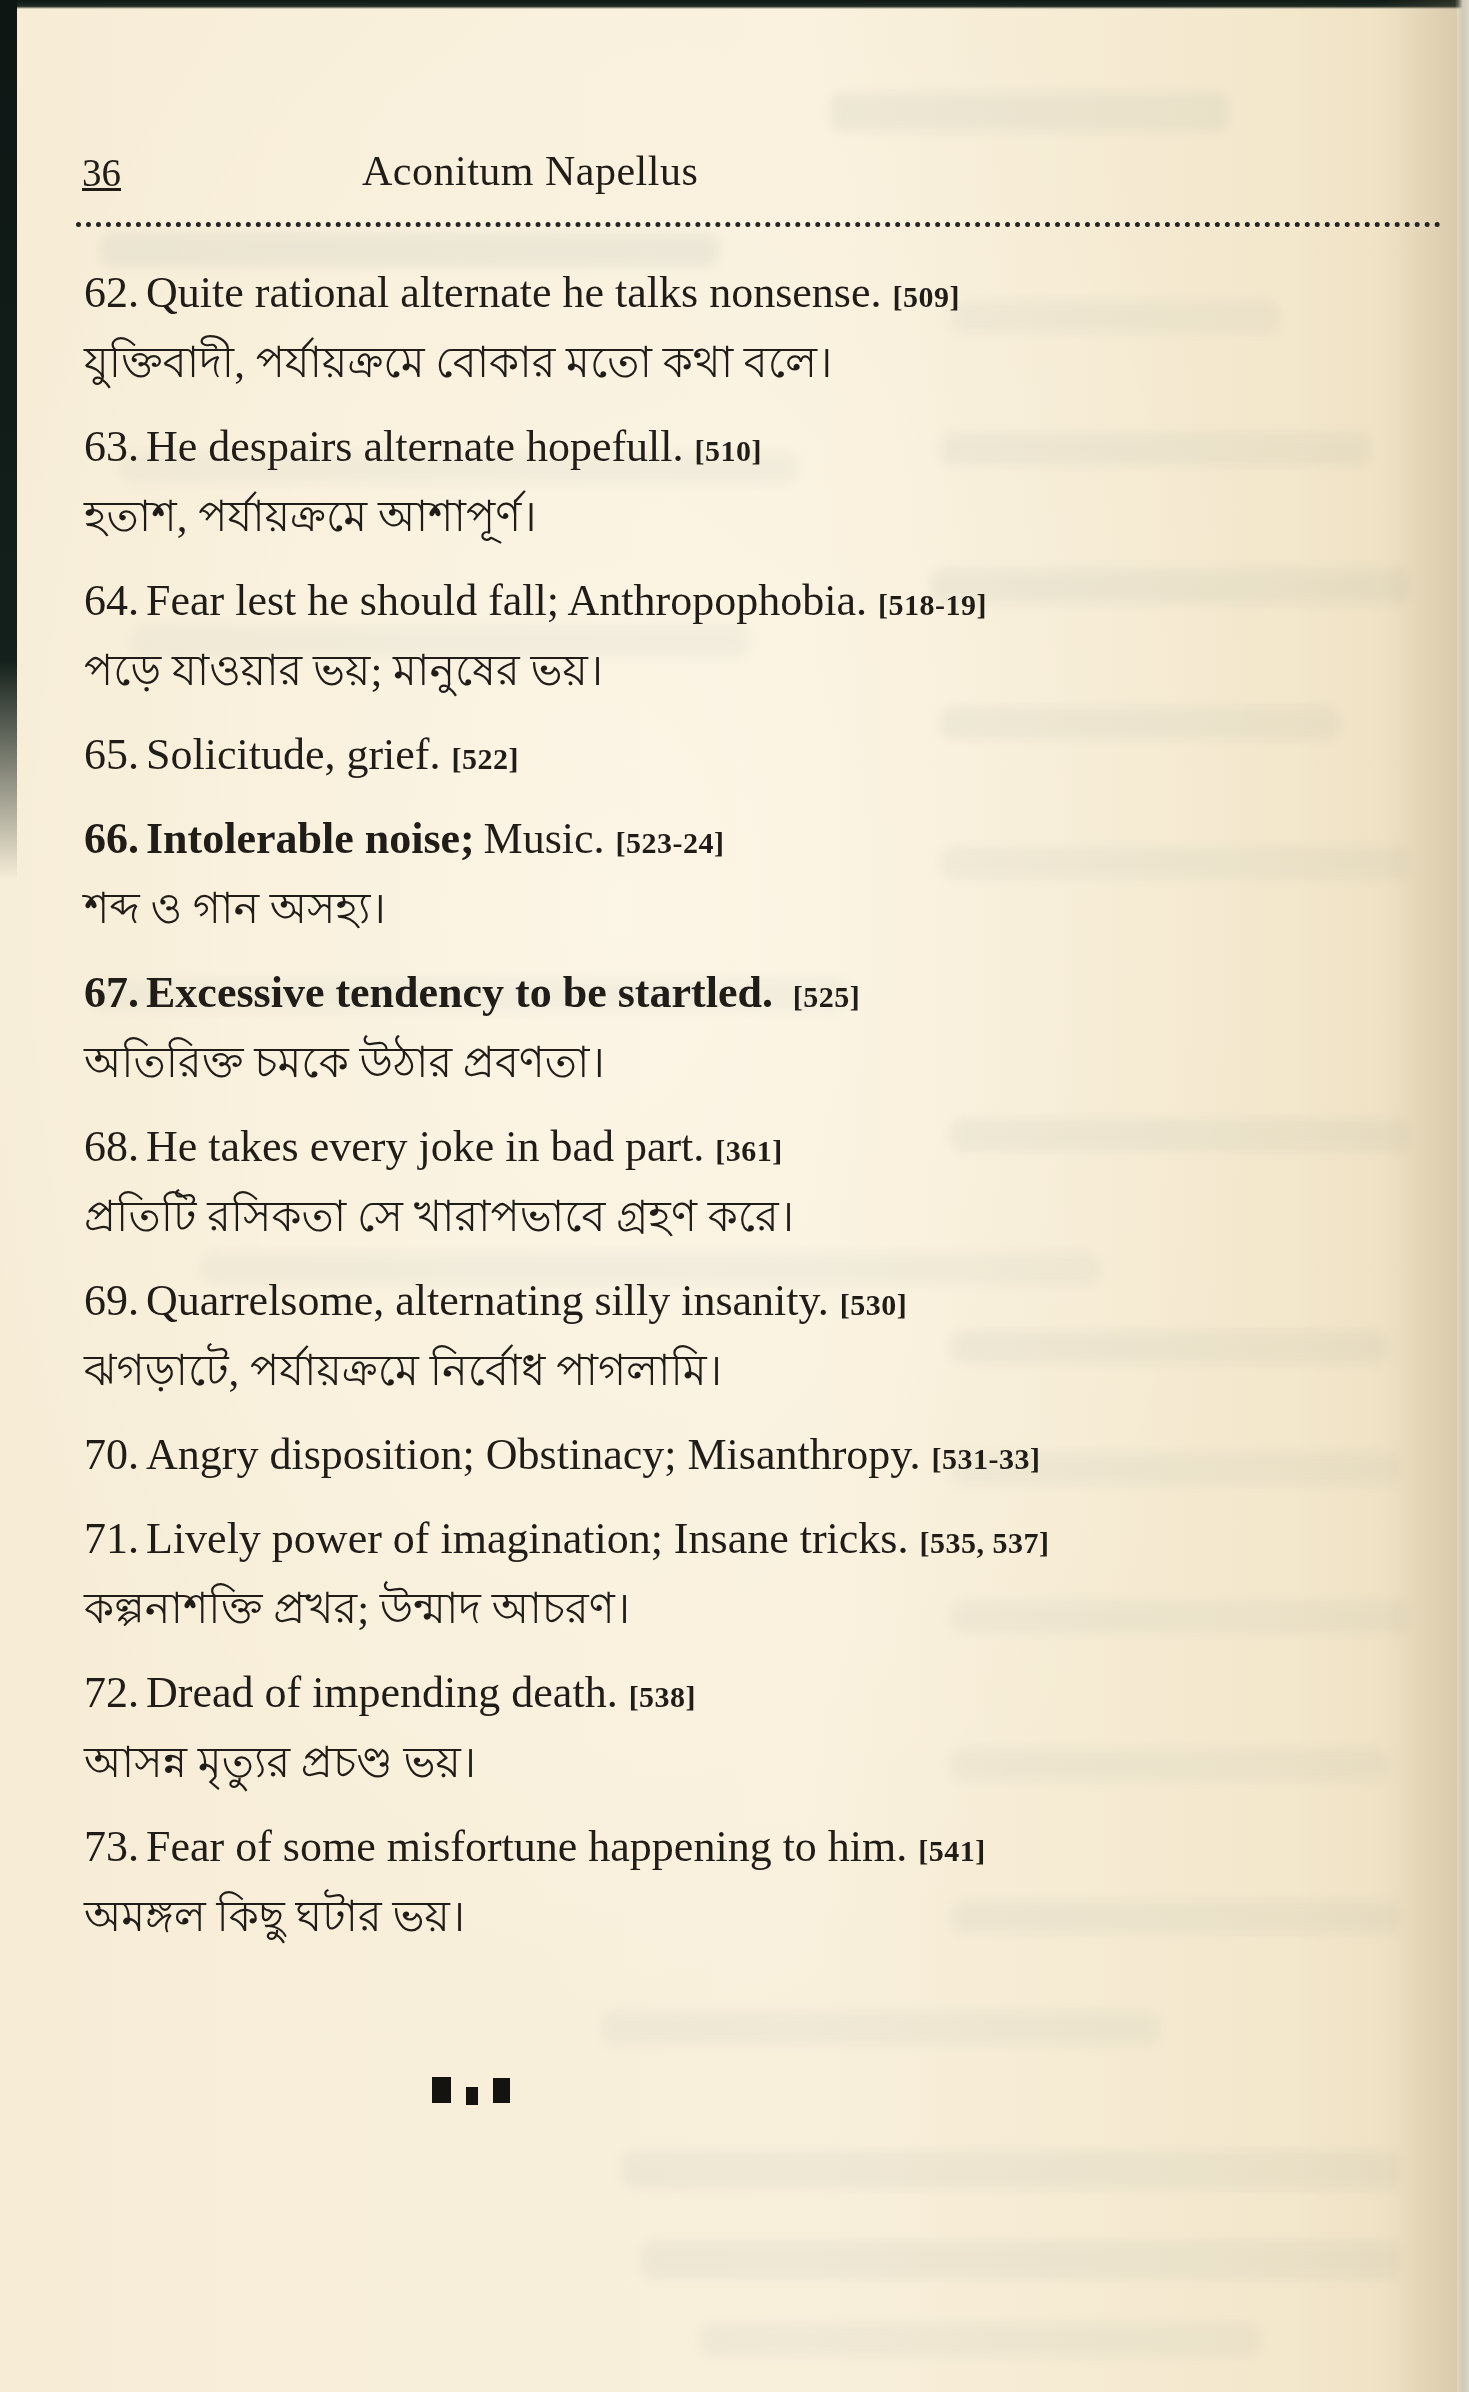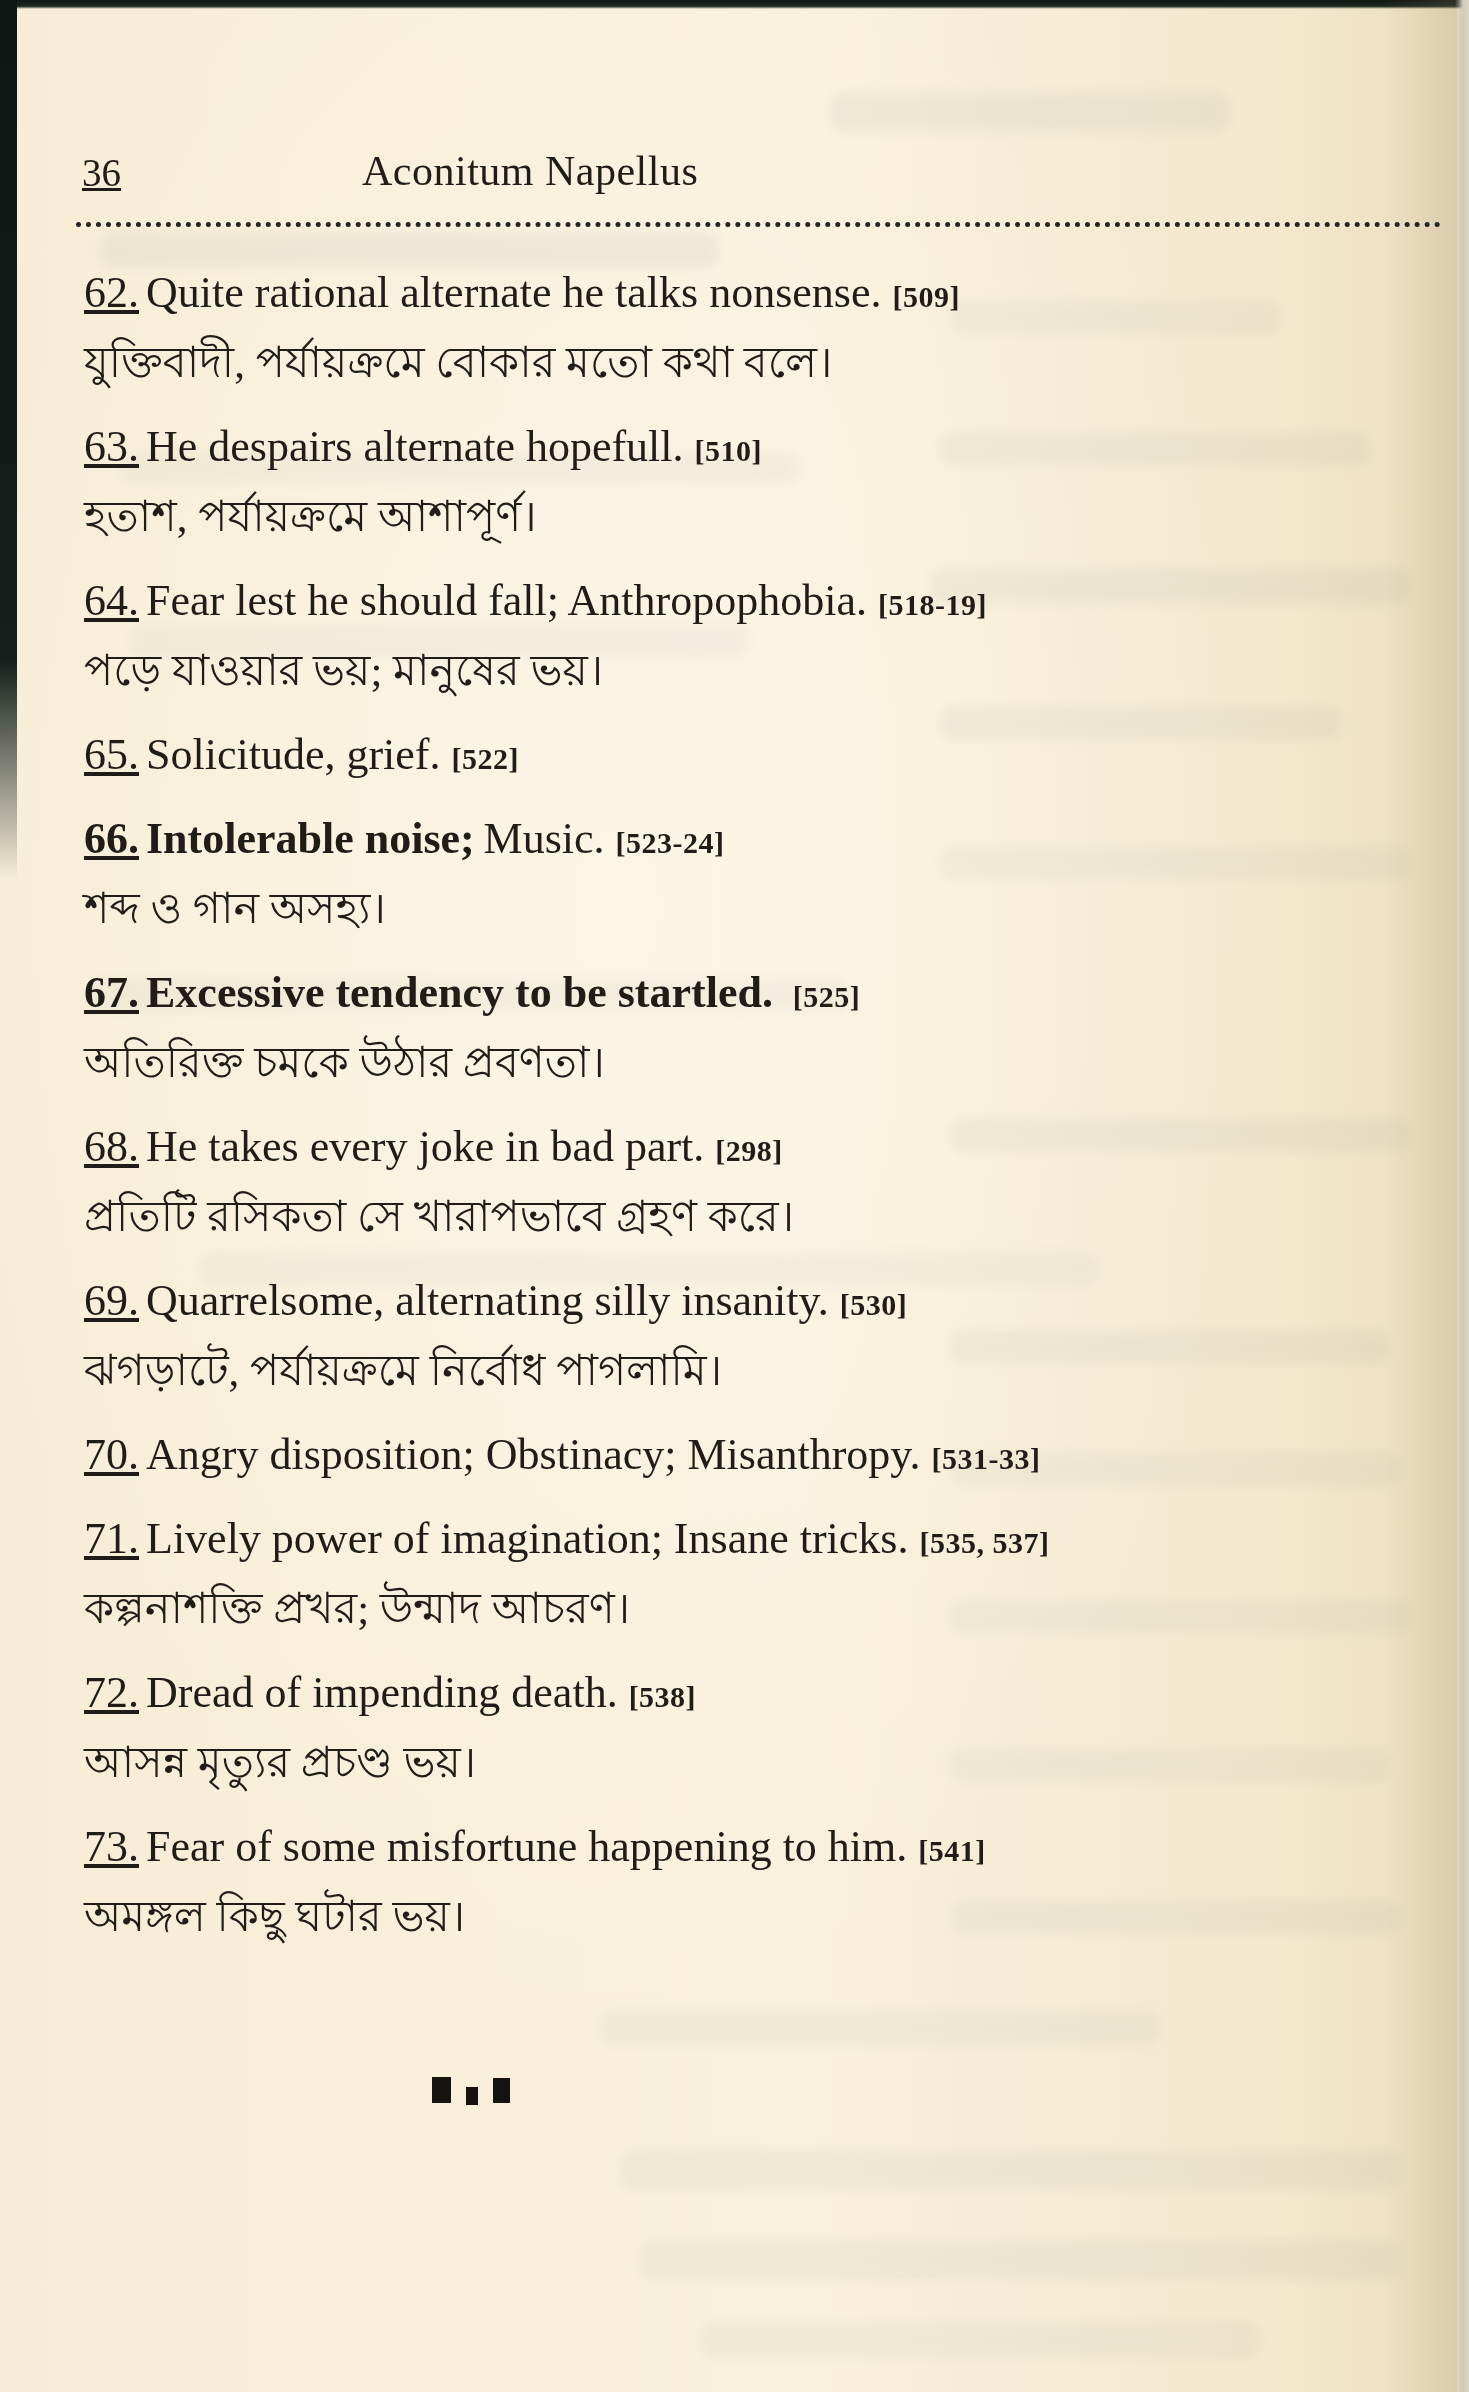--- a/index.html
+++ b/index.html
@@ -31,21 +31,21 @@
   
   .page-number{position:absolute;left:82px;top:150px;font-size:39px;line-height:46px;text-decoration:underline;}
   .page-title{position:absolute;left:362px;top:146px;font-size:42px;line-height:50px;font-weight:400;letter-spacing:.5px;}
   .head-rule{position:absolute;left:76px;right:28px;top:196px;height:26px;
     border-bottom:5px dotted #242424;}
 
   
   .entries{position:absolute;left:84px;top:266px;right:44px;}
   .entry{margin-bottom:26px;}
   .en-line{font-size:44px;line-height:54px;white-space:nowrap;}
-  .num{display:inline-block;width:62px;text-decoration:underline;}
+  .num{display:inline-block;width:62px;}
   .en-bold{font-weight:700;}
   .en-bold:not(:empty){margin-right:.20em;}
   .bold-entry .num{font-weight:700;}
   .ref{font-size:30px;letter-spacing:.5px;font-weight:bold;}
   .bn{margin-top:8px;font-size:43px;line-height:62px;white-space:nowrap;}
 
   
   .ornament{position:absolute;left:432px;top:2076px;height:30px;}
   .sq{position:absolute;background:#151310;display:inline-block;}
   .sq1{left:0;top:1px;width:19px;height:26px;}
@@ -113,21 +113,21 @@
       <div class="en-line"><span class="num">66.</span><span class="en"><b class="en-bold">Intolerable noise;</b><span class="en-text">Music.</span> <span class="ref">[523-24]</span></span></div>
       <div class="bn">শব্দ ও গান অসহ্য।</div>
     </div>
 
     <div class="entry bold-entry">
       <div class="en-line"><span class="num">67.</span><span class="en"><b class="en-bold">Excessive tendency to be startled.</b><span class="en-text"></span> <span class="ref">[525]</span></span></div>
       <div class="bn">অতিরিক্ত চমকে উঠার প্রবণতা।</div>
     </div>
 
     <div class="entry">
-      <div class="en-line"><span class="num">68.</span><span class="en"><b class="en-bold"></b><span class="en-text">He takes every joke in bad part.</span> <span class="ref">[298]</span></span></div>
+      <div class="en-line"><span class="num">68.</span><span class="en"><b class="en-bold"></b><span class="en-text">He takes every joke in bad part.</span> <span class="ref">[361]</span></span></div>
       <div class="bn">প্রতিটি রসিকতা সে খারাপভাবে গ্রহণ করে।</div>
     </div>
 
     <div class="entry">
       <div class="en-line"><span class="num">69.</span><span class="en"><b class="en-bold"></b><span class="en-text">Quarrelsome, alternating silly insanity.</span> <span class="ref">[530]</span></span></div>
       <div class="bn">ঝগড়াটে, পর্যায়ক্রমে নির্বোধ পাগলামি।</div>
     </div>
 
     <div class="entry">
       <div class="en-line"><span class="num">70.</span><span class="en"><b class="en-bold"></b><span class="en-text">Angry disposition; Obstinacy; Misanthropy.</span> <span class="ref">[531-33]</span></span></div>

